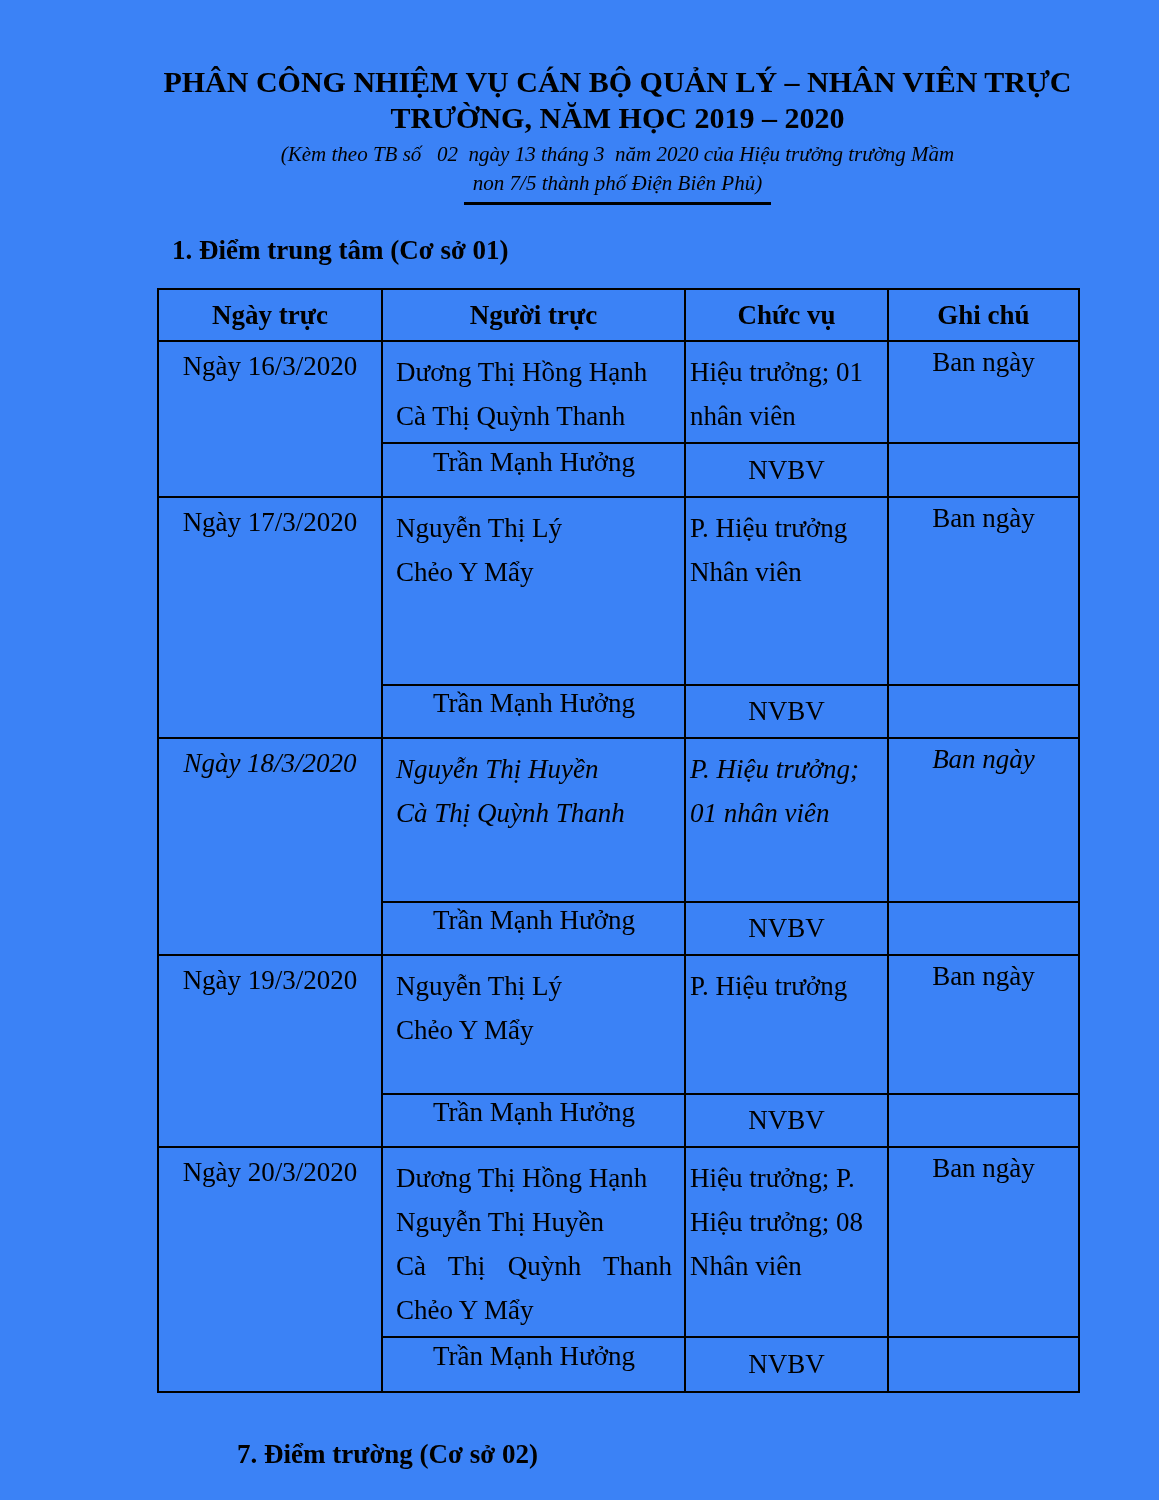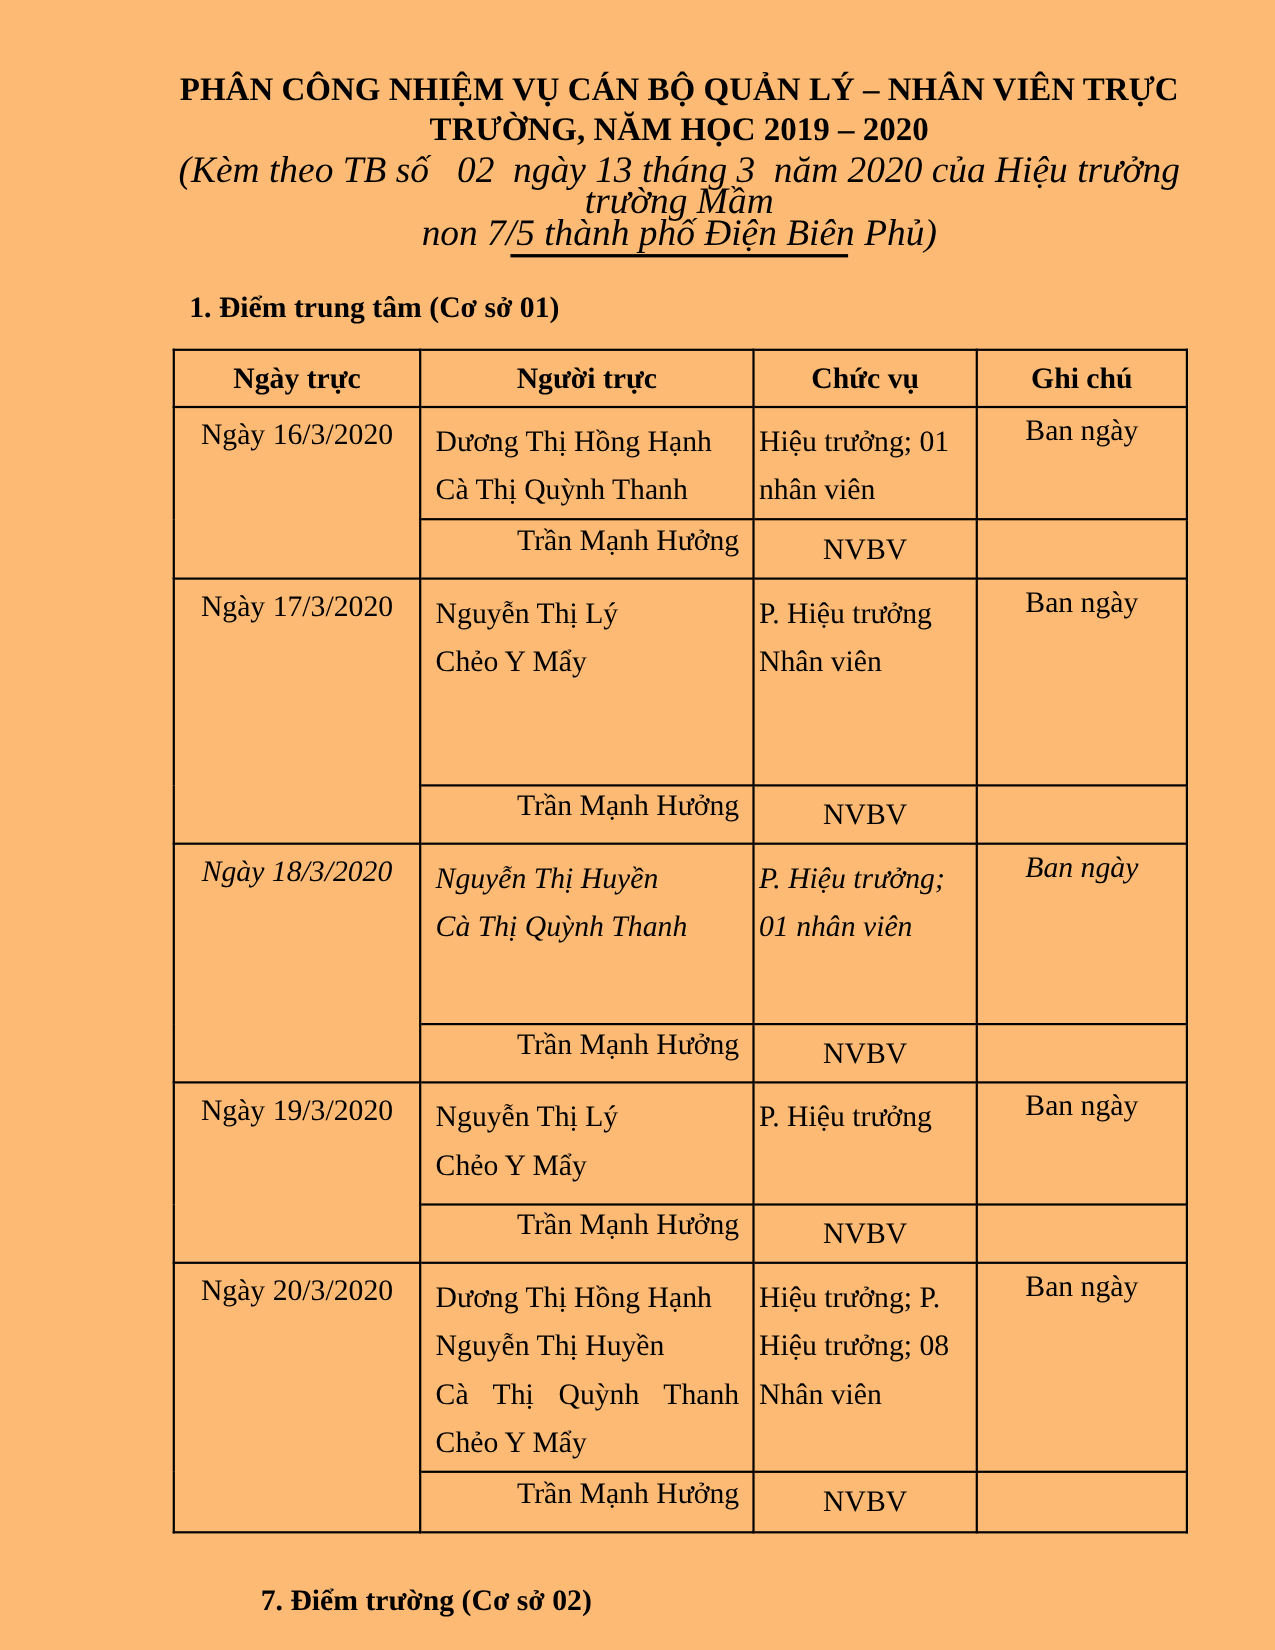--- a/index.html
+++ b/index.html
@@ -1,21 +1,21 @@
 <!DOCTYPE html>
 <html><head>
 <meta charset="utf-8">
 <style>
   * { margin: 0; padding: 0; box-sizing: border-box; }
   html, body { background: #ffffff; }
   .page {
     position: relative;
     width: 1159px;
     height: 1500px;
-    background: #fdba74;
+    background: #3b82f6;
     color: #000000;
     font-family: "Liberation Serif", "DejaVu Serif", serif;
     overflow: hidden;
   }
   .content {
     position: absolute;
     left: 157px;
     top: 0;
     width: 921px;
   }
@@ -24,21 +24,21 @@
     text-align: center;
     font-weight: bold;
     font-size: 30px;
     line-height: 36px;
     white-space: pre-line;
   }
   .doc-subtitle {
     margin-top: 4px;
     text-align: center;
     font-style: italic;
-    font-size: 34px;
+    font-size: 21px;
     line-height: 29px;
     white-space: pre-wrap;
   }
   .subtitle-rule {
     width: 307px;
     height: 0;
     border-top: 3px solid #000;
     margin: 4px auto 0 auto;
   }
   .section-heading {
@@ -93,35 +93,35 @@
     padding: 8px 4px 4px 4px;
     line-height: 44px;
     white-space: pre-line;
   }
   td.c-note {
     text-align: center;
     vertical-align: top;
     padding-top: 5px;
   }
   td.c-night-staff {
-    text-align: right;
+    text-align: center;
     vertical-align: middle;
     padding: 2px 12px 18px 13px;
   }
   td.c-night-role {
     text-align: center;
     vertical-align: middle;
   }
   tr.h-g1a { height: 72px; }
   tr.h-g1b { height: 54px; }
   tr.h-g2a { height: 188px; }
   tr.h-g2b { height: 50px; }
   tr.h-g3a { height: 164px; font-style: italic; }
   tr.h-g3b { height: 51px; }
-  tr.h-g4a { height: 111px; }
+  tr.h-g4a { height: 139px; }
   tr.h-g4b { height: 51px; }
   tr.h-g5a { height: 185px; font-family: Liberation Serif, serif; }
   tr.h-g5b { height: 55px; }
   .page-number {
     margin-top: 48px;
     text-align: right;
     padding-right: 22px;
     font-size: 28px;
   }
 </style>

